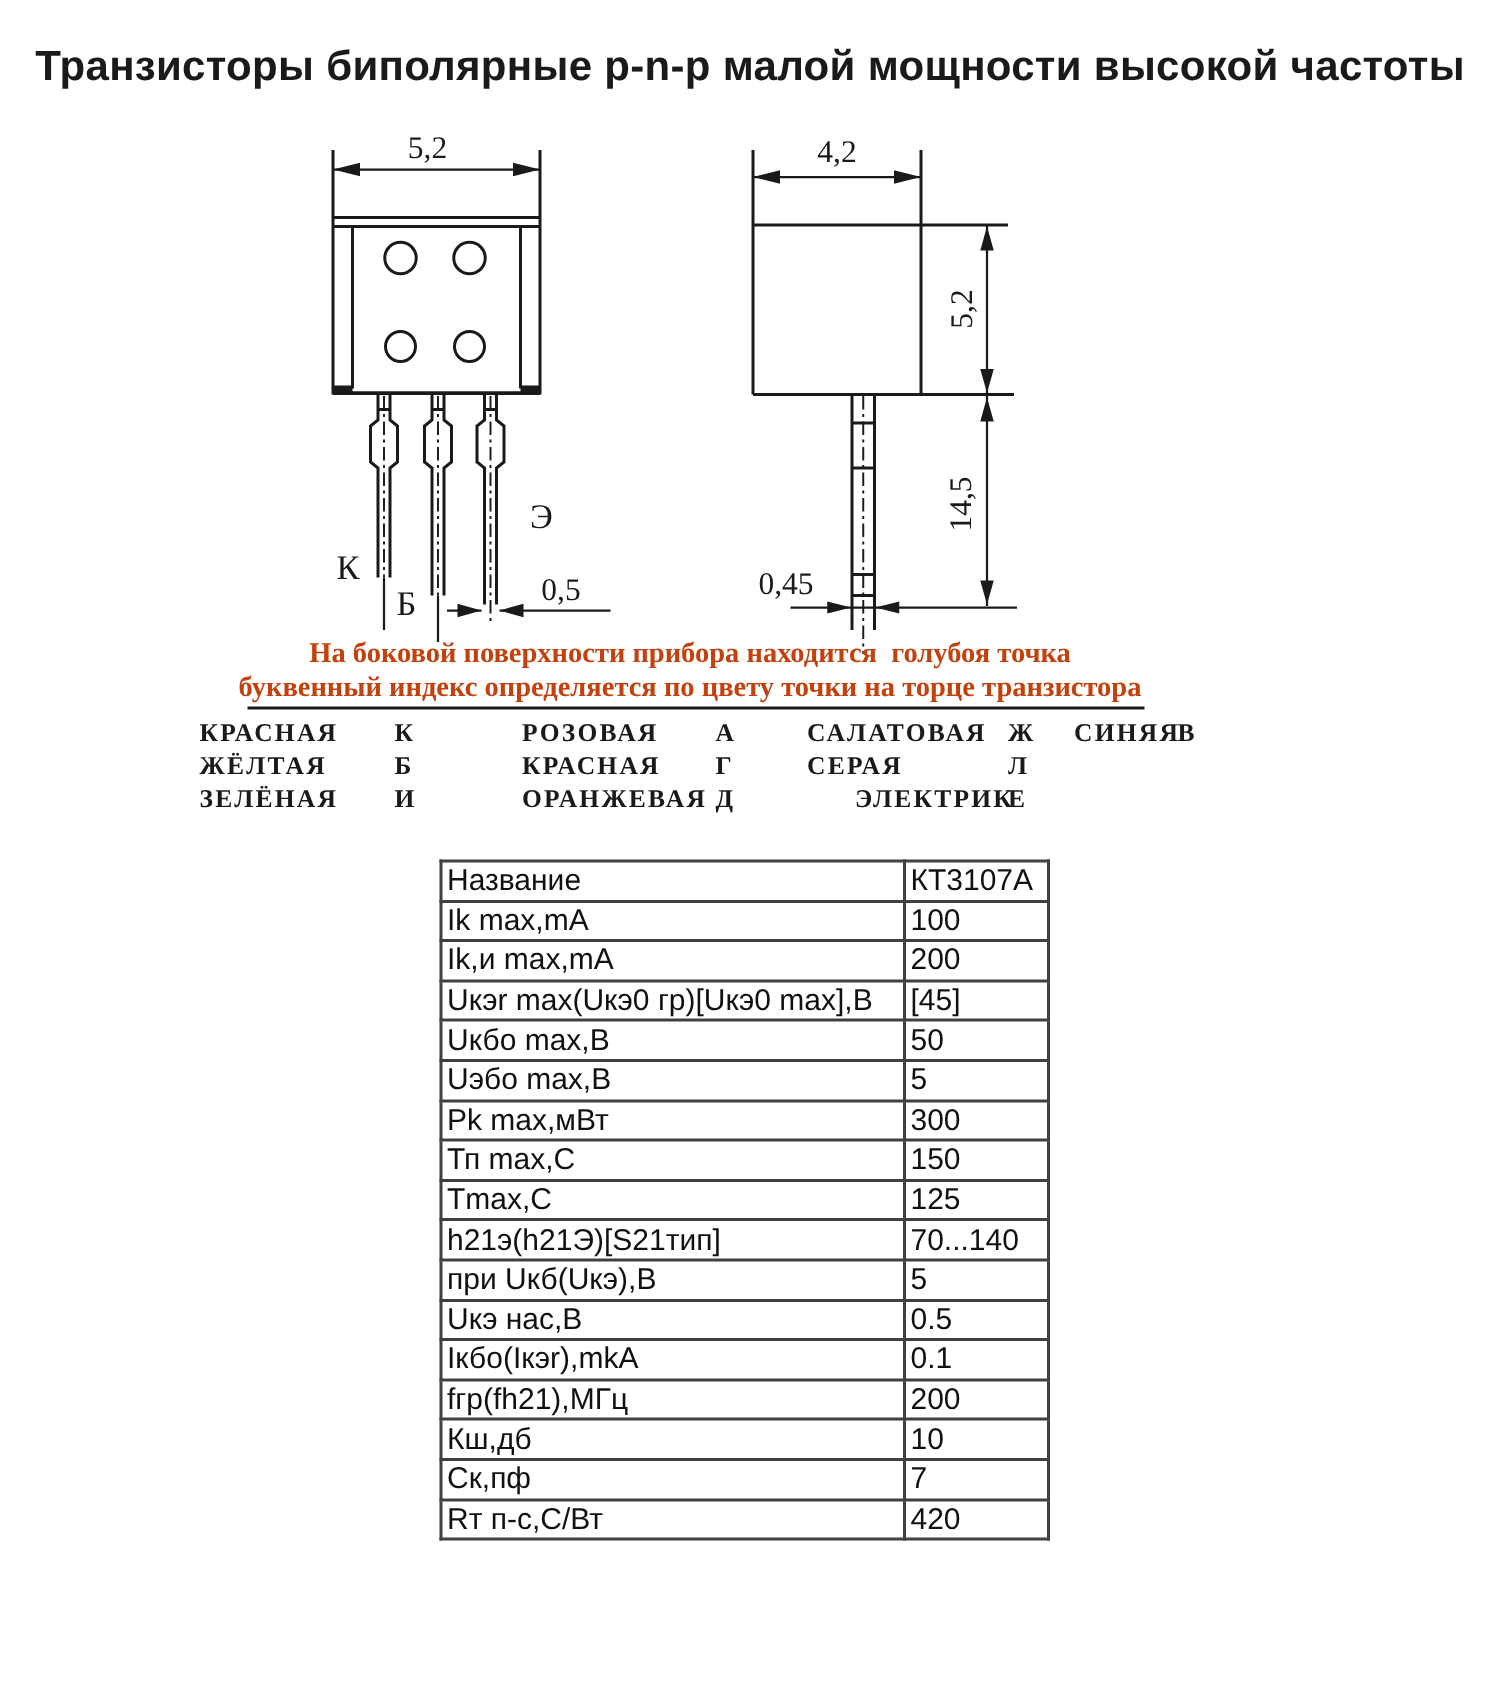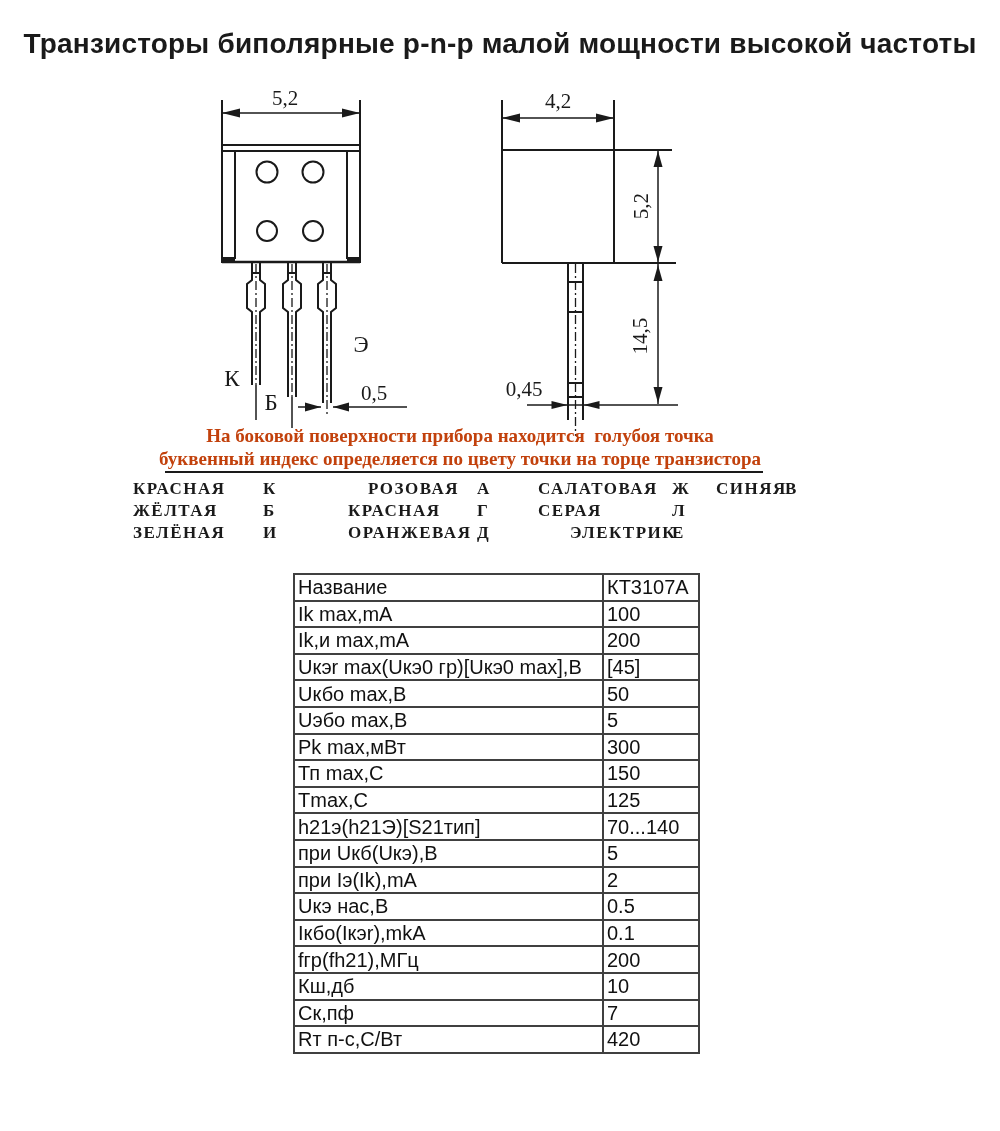--- a/index.html
+++ b/index.html
@@ -139,21 +139,21 @@
   <text x="524" y="396" text-anchor="middle">0,45</text>
 </svg>
 
 <div id="note1" class="abs note">На боковой поверхности прибора находится  голубоя точка</div>
 <div id="note2" class="abs note">буквенный индекс определяется по цвету точки на торце транзистора</div>
 <div id="rule" class="abs"></div>
 
 <div class="abs crow" style="top:479px;">
   <span style="left:133px;">КРАСНАЯ</span>
   <span style="left:263px;">К</span>
-  <span style="left:368px;">РОЗОВАЯ</span>
+  <span style="left:348px;">РОЗОВАЯ</span>
   <span style="left:477px;">А</span>
   <span style="left:538px;">САЛАТОВАЯ</span>
   <span style="left:672px;">Ж</span>
   <span style="left:716px;">СИНЯЯ</span>
   <span style="left:785px;">В</span>
 </div>
 <div class="abs crow" style="top:501px;">
   <span style="left:133px;">ЖЁЛТАЯ</span>
   <span style="left:263px;">Б</span>
   <span style="left:348px;">КРАСНАЯ</span>
@@ -211,24 +211,20 @@
         </tr>
   <tr>
           <td class="lab">h21э(h21Э)[S21тип]</td>
           <td class="val">70...140</td>
         </tr>
   <tr>
           <td class="lab">при Uкб(Uкэ),В</td>
           <td class="val">5</td>
         </tr>
   <tr>
-          <td class="lab">при Iэ(Ik),mA</td>
-          <td class="val">2</td>
-        </tr>
-  <tr>
           <td class="lab">Uкэ нас,В</td>
           <td class="val">0.5</td>
         </tr>
   <tr>
           <td class="lab">Iкбо(Iкэr),mkA</td>
           <td class="val">0.1</td>
         </tr>
   <tr>
           <td class="lab">fгр(fh21),МГц</td>
           <td class="val">200</td>

